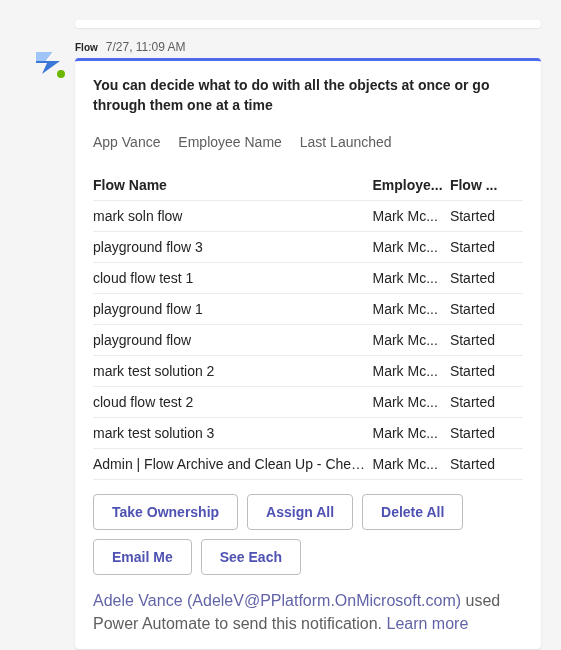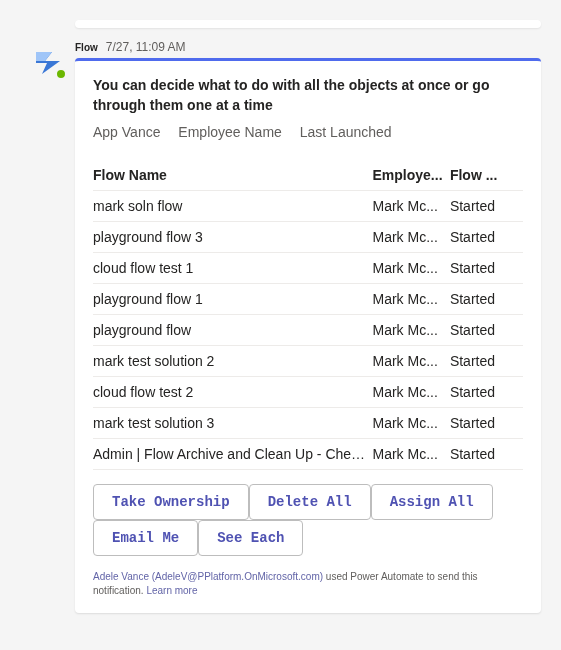--- a/index.html
+++ b/index.html
@@ -74,21 +74,21 @@
     border-radius: 4px;
     border-top: 3px solid #4f6bed;
     box-shadow: 0 1px 2px rgba(0,0,0,0.1);
     padding: 14px 18px 14px 18px;
   }
   .card-title {
     font-weight: 600;
     font-size: 14px;
     color: #252423;
     line-height: 1.45;
-    margin-bottom: 8px;
+    margin-bottom: 18px;
   }
   .meta-row {
     color: #605e5c;
     font-size: 14px;
     margin-bottom: 12px;
   }
   .meta-row span { margin-right: 14px; }
   table.flow-table {
     width: 100%;
     border-collapse: collapse;
@@ -110,37 +110,37 @@
   }
   table.flow-table td {
     color: #252423;
   }
   .col-name { width: 65%; }
   .col-emp { width: 18%; }
   .col-state { width: 17%; }
   .actions {
     display: flex;
     flex-wrap: wrap;
+    gap: 9px;
     margin-top: 14px;
     margin-bottom: 14px;
-    font-family: Liberation Mono, monospace;
   }
   .action-btn {
     background: #fff;
     border: 1px solid #bdbdbd;
     color: #4f52b2;
     font-weight: 600;
     font-size: 14px;
     padding: 9px 18px;
     border-radius: 4px;
     cursor: pointer;
     font-family: inherit;
   }
   .footnote {
-    font-size: 10px;
+    font-size: 16px;
     color: #605e5c;
     line-height: 1.45;
   }
   .footnote a {
     color: #6264a7;
     text-decoration: none;
     cursor: pointer;
   }
 </style>
 </head>
@@ -233,22 +233,22 @@
               <tr>
                 <td>Admin | Flow Archive and Clean Up - Chec...</td>
                 <td>Mark Mc...</td>
                 <td>Started</td>
               </tr>
             </tbody>
         </table>
 
         <div class="actions">
           <button class="action-btn">Take Ownership</button>
+          <button class="action-btn">Assign All</button>
           <button class="action-btn">Delete All</button>
-          <button class="action-btn">Assign All</button>
           <button class="action-btn">Email Me</button>
           <button class="action-btn">See Each</button>
         </div>
 
         <div class="footnote">
           <a>Adele Vance (AdeleV@PPlatform.OnMicrosoft.com)</a><span> used Power Automate to send this notification. </span><a>Learn more</a>
         </div>
       </div>
     </div>
   </div>

